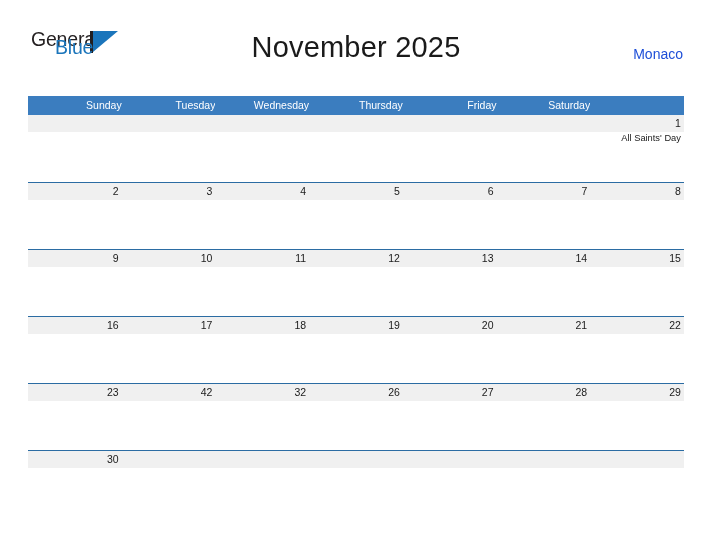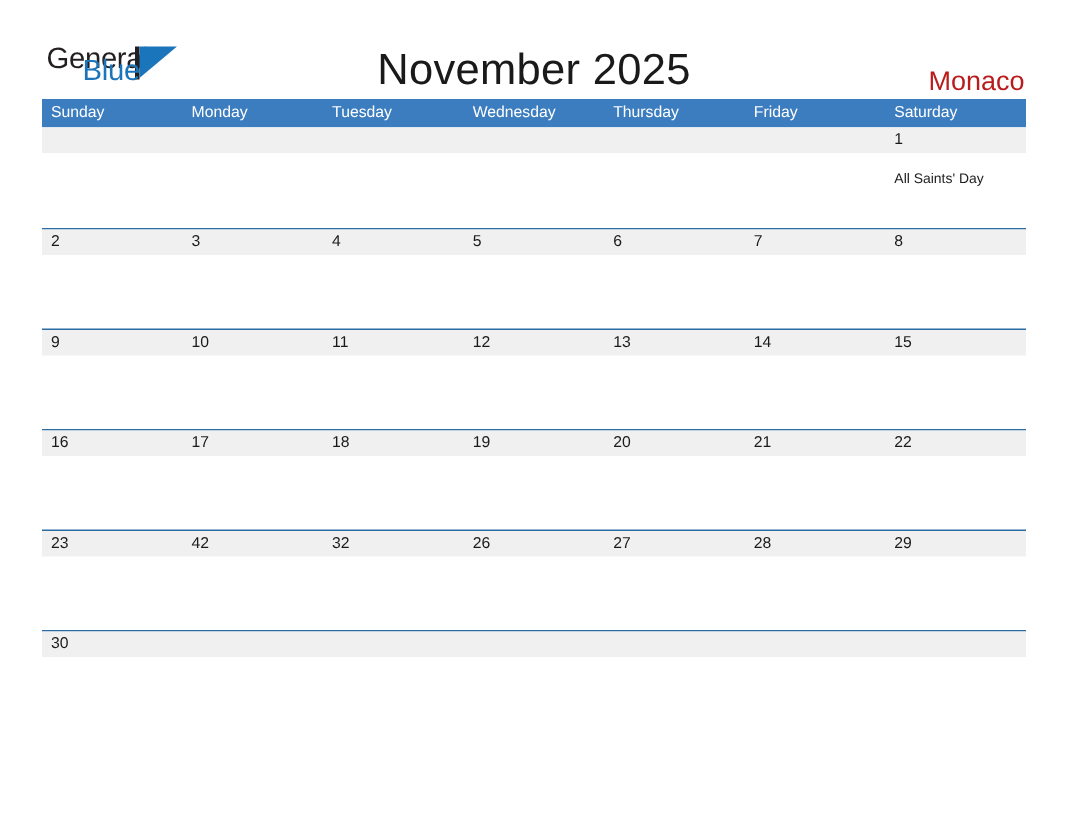--- a/index.html
+++ b/index.html
@@ -89,33 +89,34 @@
     font-size: 29px;
     line-height: 34px;
     color: #1a1a1a;
     font-weight: 400;
     letter-spacing: 0.2px;
   }
   .cal-location {
     position: absolute;
     right: 29px;
     top: 46px;
-    font-size: 18px;
+    font-size: 14px;
     line-height: 16px;
-    color: #b91c1c;
+    color: #1d4ed8;
     text-align: right;
     white-space: nowrap;
   }
 
   
   .calendar {
     position: absolute;
     left: 28px;
-    top: 66px;
-    width: 656px;
+    top: 96px;
+    width: 656px;
+    text-align: right;
   }
   .weekday-row {
     display: flex;
     width: 656px;
     height: 19px;
     background: #3b7dbf;
   }
   .weekday-cell {
     width: 93.714px;
     box-sizing: border-box;
@@ -163,21 +164,21 @@
     height: 67px;
     overflow: hidden;
   }
   .day-number {
     font-size: 10.5px;
     line-height: 17px;
     color: #1a1a1a;
     height: 17px;
   }
   .day-events {
-    margin-top: 12px;
+    margin-top: 1px;
   }
   .event {
     font-size: 9.3px;
     line-height: 11.4px;
     color: #1a1a1a;
     word-wrap: break-word;
   }
   .empty-cell .day-number {
     color: transparent;
   }
@@ -201,21 +202,20 @@
     <div class="cal-title">November 2025</div>
 
     <div class="cal-location">Monaco</div>
 
   </div>
 
   <div class="calendar">
 
     <div class="weekday-row">
       <div class="weekday-cell">Sunday</div>
-      <div class="weekday-cell">Monday</div>
       <div class="weekday-cell">Tuesday</div>
       <div class="weekday-cell">Wednesday</div>
       <div class="weekday-cell">Thursday</div>
       <div class="weekday-cell">Friday</div>
       <div class="weekday-cell">Saturday</div>
     </div>
 
     <div id="weeks-container">
         <div class="week-row">
           <div class="daynum-band"></div>

